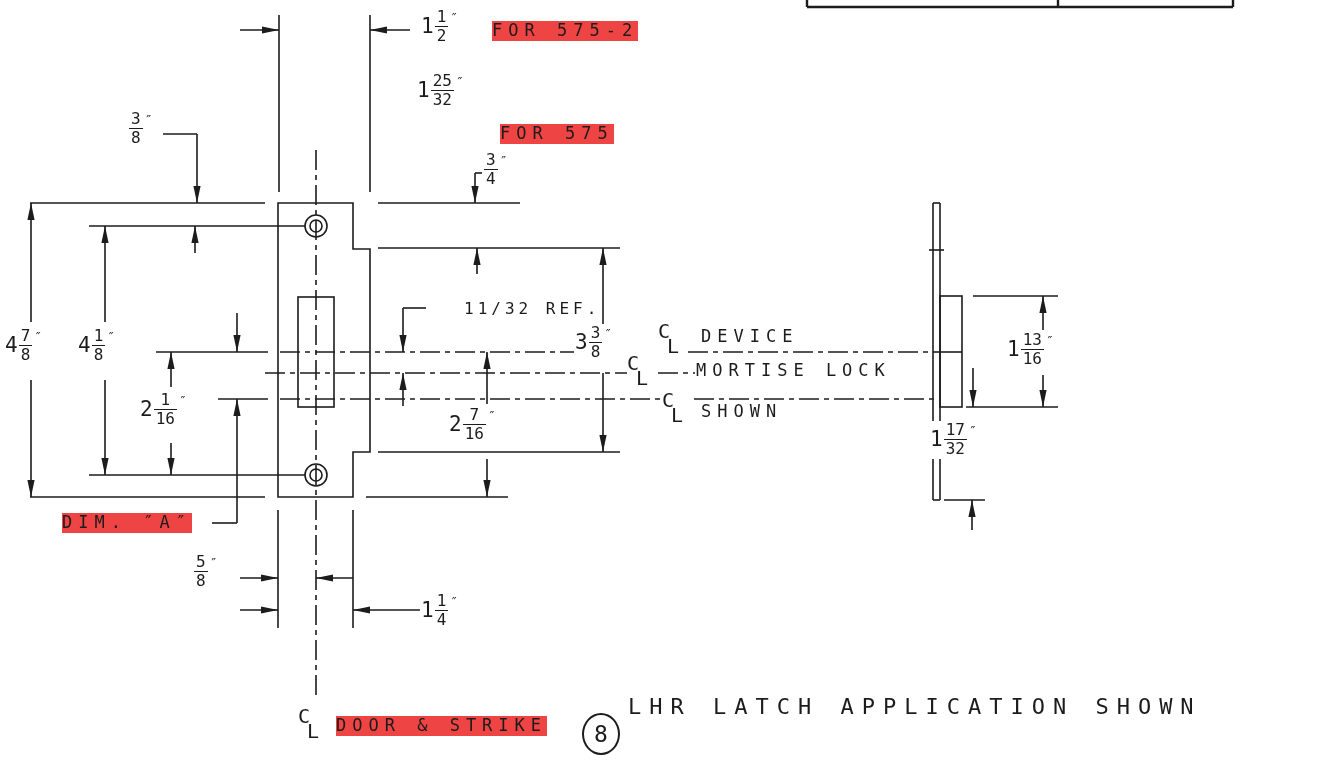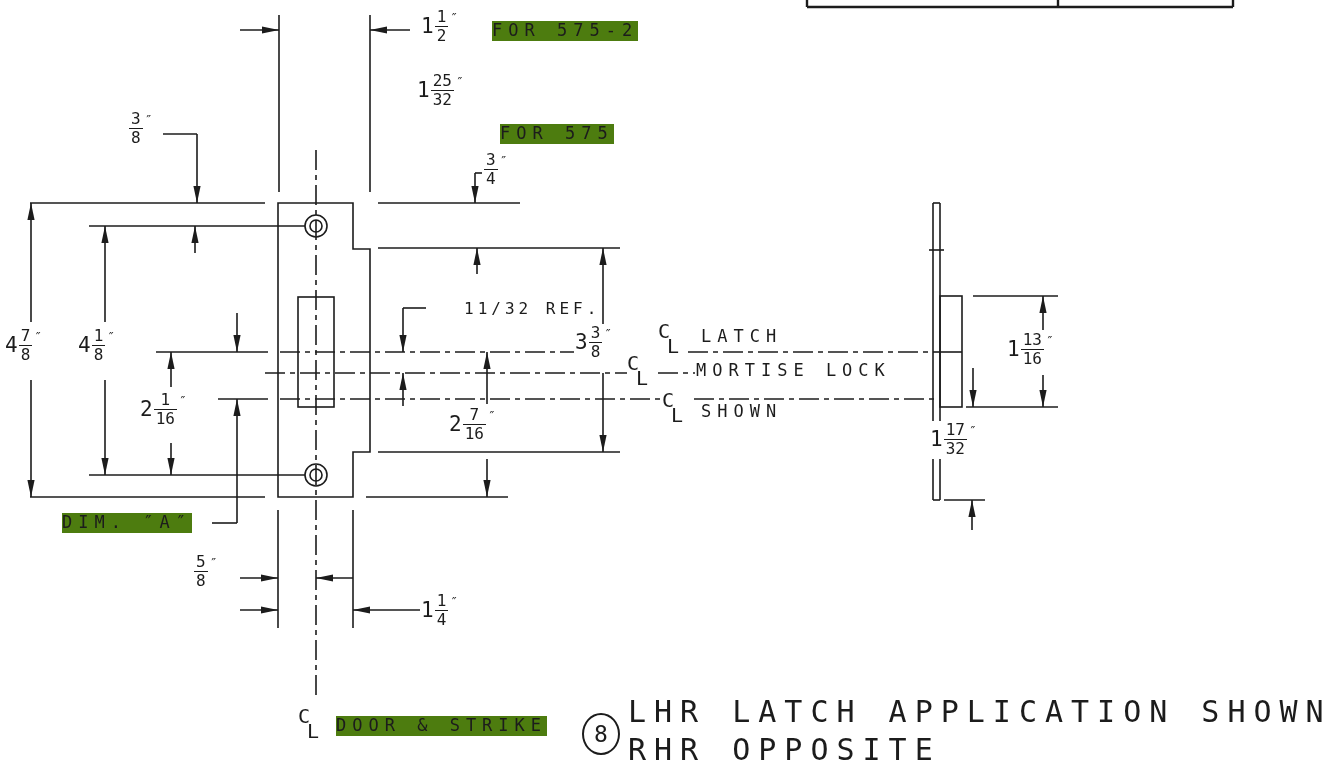--- a/index.html
+++ b/index.html
@@ -3,34 +3,34 @@
 <meta charset="utf-8">
 <style>
   html,body{margin:0;padding:0;background:#fff;}
   .canvas{position:relative;width:1334px;height:772px;background:#fff;overflow:hidden;
           font-family:"DejaVu Sans Mono",monospace;color:#1c1c1c;}
   svg.draw{position:absolute;left:0;top:0;}
   svg.draw line,svg.draw path,svg.draw rect,svg.draw circle{stroke:#1c1c1c;stroke-width:1.6;fill:none;}
   svg.draw polygon{fill:#1c1c1c;stroke:none;}
   svg.draw .cl{stroke-dasharray:20 5 5 5;}
   svg.draw .thick{stroke-width:2.4;}
-  .lbl{position:absolute;font-size:17px;letter-spacing:6px;white-space:nowrap;background:#4d7c0f;line-height:1.15;}
+  .lbl{position:absolute;font-size:17px;letter-spacing:6px;white-space:nowrap;background:#ef4444;line-height:1.15;}
   .small{font-size:16px;letter-spacing:4px;margin-left:34px;}
   .frac{position:absolute;display:inline-flex;align-items:center;background:#fff;padding:0 1px;line-height:1;}
   .fw{font-size:21px;}
   .fstack{display:inline-flex;flex-direction:column;align-items:center;font-size:16px;line-height:1.15;margin-left:1px;}
   .fn{padding:0 2px;}
   .fd{border-top:1.6px solid #1c1c1c;padding:0 2px;}
   .fu{font-size:13px;margin-left:2px;align-self:flex-start;margin-top:3px;letter-spacing:1px;}
   .clsym{position:absolute;width:28px;height:40px;background:transparent;}
   .clsym .c{position:absolute;left:0;top:0;font-size:20px;line-height:1;}
   .clsym .l{position:absolute;left:9px;top:15px;font-size:20px;line-height:1;}
   .badge{position:absolute;width:34px;height:38px;border:2px solid #1c1c1c;border-radius:50%;
          display:flex;align-items:center;justify-content:center;font-size:23px;background:#fff;}
-  .bignote{position:absolute;font-size:30px;letter-spacing:8px;white-space:nowrap;line-height:1.25;}
+  .bignote{position:absolute;font-size:22px;letter-spacing:8px;white-space:nowrap;line-height:1.25;}
 </style>
 </head>
 <body>
 
 <div class="canvas">
 
   <svg class="draw" width="1334" height="772" viewBox="0 0 1334 772">
 
     <g>
       <line class="thick" x1="807" y1="7" x2="1233" y2="7"></line>
@@ -273,21 +273,21 @@
       </span>
     <span class="fu">″</span>
   </span>
 
   <span class="lbl" style="left:62px;top:513px;">DIM. ″A″</span>
 
   <span class="clsym" style="left:658px;top:321px;">
     <span class="c">C</span>
       <span class="l">L</span>
   </span>
-  <span class="lbl" style="left:701px;top:327px;background:transparent;">LATCH</span>
+  <span class="lbl" style="left:701px;top:327px;background:transparent;">DEVICE</span>
 
   <span class="clsym" style="left:627px;top:353px;">
     <span class="c">C</span>
       <span class="l">L</span>
   </span>
   <span class="lbl" style="left:696px;top:361px;background:transparent;">MORTISE LOCK</span>
 
   <span class="clsym" style="left:662px;top:390px;">
     <span class="c">C</span>
       <span class="l">L</span>
@@ -295,15 +295,14 @@
   <span class="lbl" style="left:701px;top:402px;background:transparent;">SHOWN</span>
 
   <span class="clsym" style="left:298px;top:706px;">
     <span class="c">C</span>
       <span class="l">L</span>
   </span>
   <span class="lbl" style="left:336px;top:716px;">DOOR &amp; STRIKE</span>
 
   <span class="badge" style="left:582px;top:713px;">8</span>
   <span class="bignote" style="left:628px;top:693px;">LHR LATCH APPLICATION SHOWN</span>
-  <span class="bignote" style="left:628px;top:731px;">RHR OPPOSITE</span>
 
 </div>
 
 </body></html>

